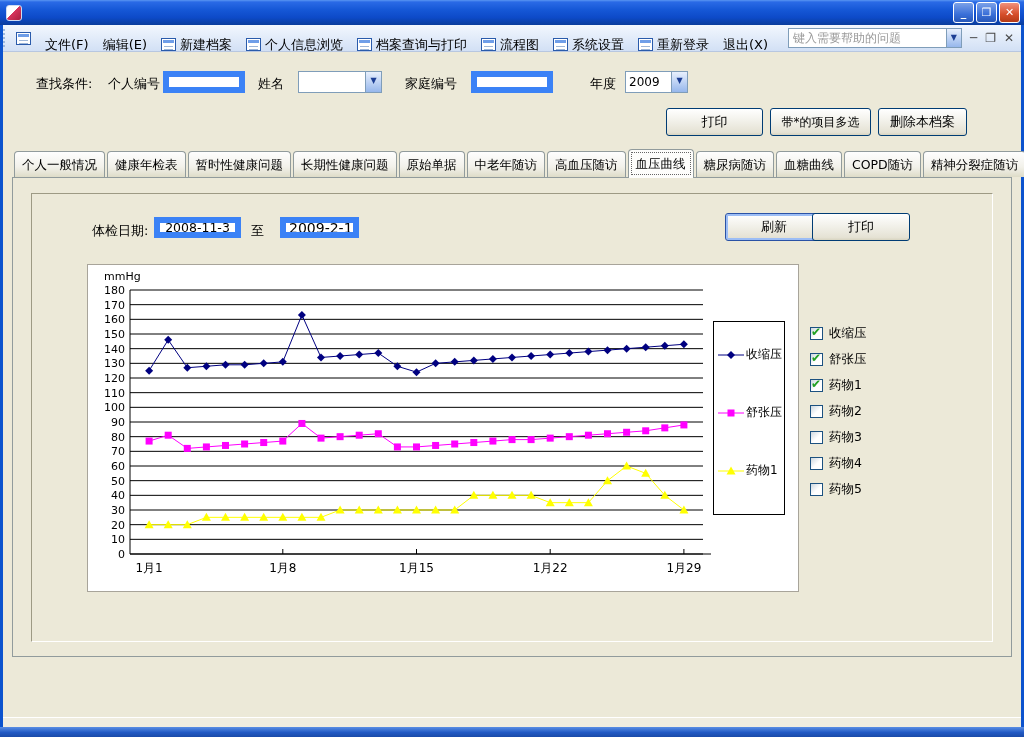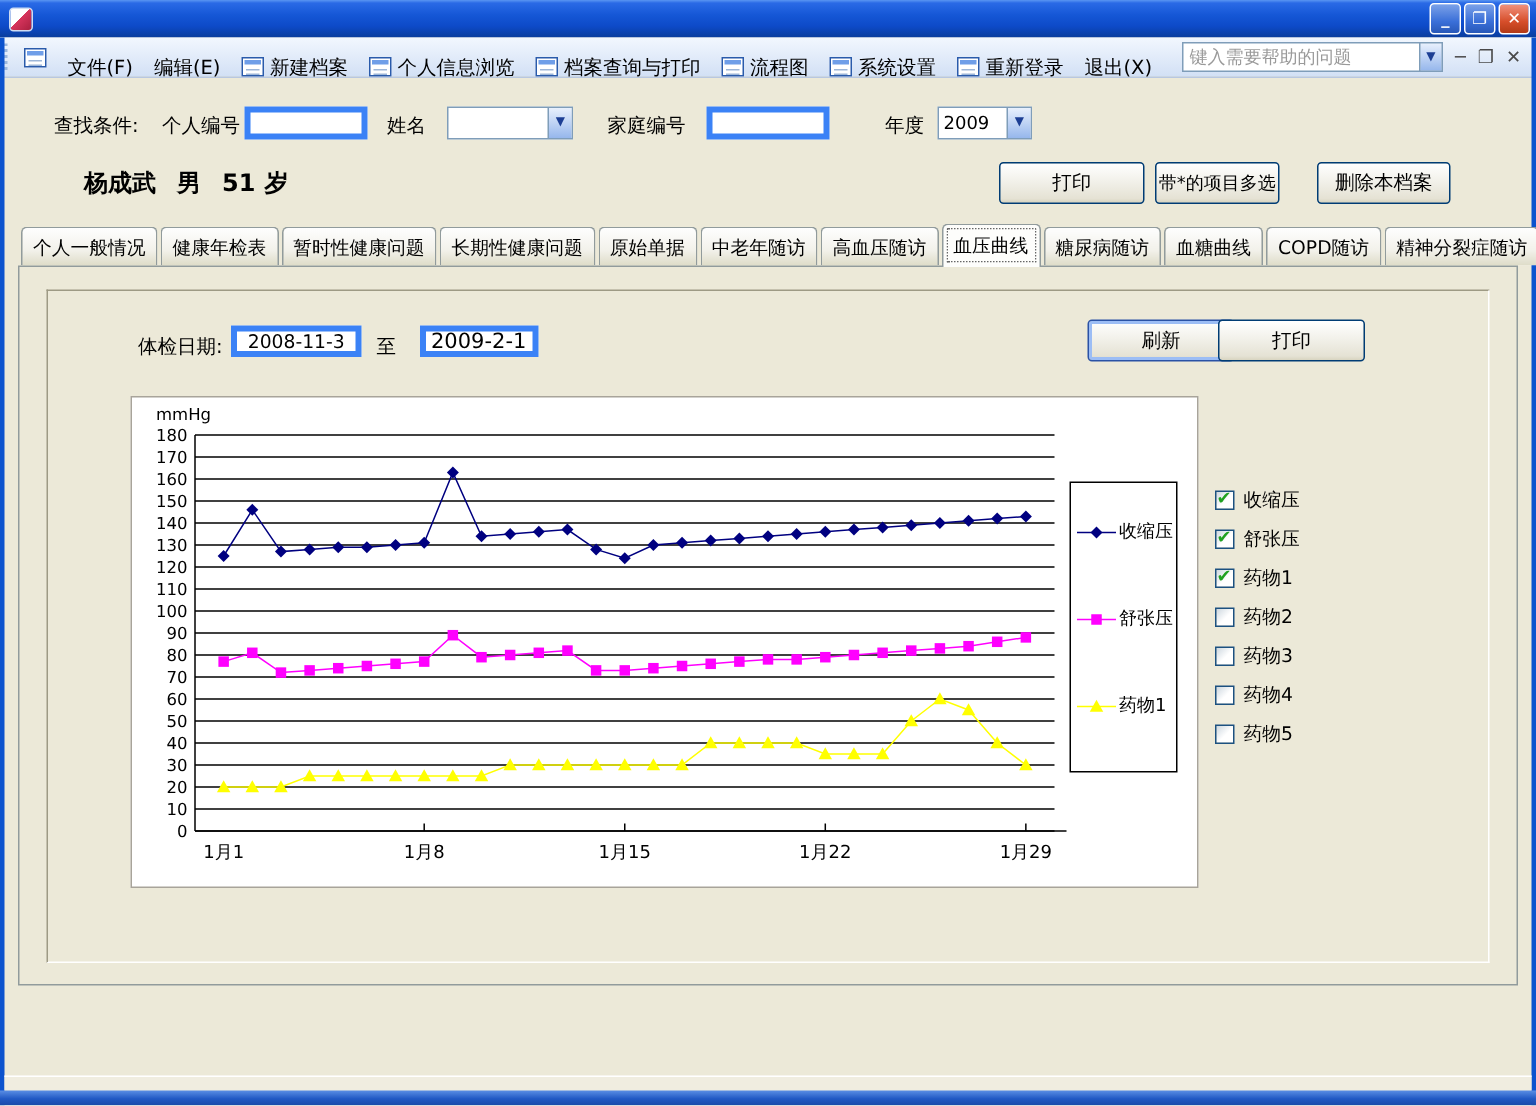--- a/index.html
+++ b/index.html
@@ -42,21 +42,21 @@
   
   .frame-l { position:absolute; left:0; top:25px; bottom:0; width:3px; background:#0c53ce; }
   .frame-r { position:absolute; right:0; top:25px; bottom:0; width:3px; background:#0c53ce; }
   .bottom-strip { position:absolute; left:0; right:0; bottom:0; height:10px;
     background:linear-gradient(#5a8ee4,#2159c4 55%,#1a4aa8); }
   .statusbar { position:absolute; left:3px; right:3px; bottom:10px; height:10px;
     background:#f0ede0; border-top:1px solid #fff; }
 
   
   .lbl { position:absolute; font-size:13px; color:#000; white-space:nowrap; }
-  .xp-input { position:absolute; border:4px solid #3b82f6; background:#fff; height:22px;
+  .xp-input { position:absolute; border:6px solid #3b82f6; background:#fff; height:22px;
     font:13px "DejaVu Sans",sans-serif; padding:1px 3px; }
   .xp-combo { position:absolute; height:22px; border:1px solid #7f9db9; background:#fff;
     display:flex; align-items:center; }
   .xp-combo .val { flex:1; font-size:12px; padding:0 3px; }
   .xp-combo .combo-arrow { height:100%; border:none; border-left:1px solid #7f9db9; }
   .xp-btn { position:absolute; border:1px solid #003c74; border-radius:3px;
     background:linear-gradient(to bottom,#ffffff,#f2f1ea 45%,#e5e2d4 90%,#d8d4c0);
     font:13px "DejaVu Sans",sans-serif; text-align:center; cursor:default; }
   .xp-btn.focused { box-shadow:inset 0 0 0 2px #9cbdf5; border-color:#2a52a5; }
 
@@ -173,25 +173,22 @@
     <div class="combo-arrow">▼</div>
   </div>
   <div class="lbl" style="left:405px;top:75px;">家庭编号</div>
   <input class="xp-input" style="left: 471px; top: 71px; width: 82px;" value="">
   <div class="lbl" style="left:590px;top:75px;">年度</div>
   <div class="xp-combo" style="left:625px;top:71px;width:63px;">
     <span class="val">2009</span>
     <div class="combo-arrow">▼</div>
   </div>
 
-  <div class="patient-name">
-    <span>杨成武</span><span>男</span><span class="age">51</span><span>岁</span>
-  </div>
   <button class="xp-btn" style="left:666px;top:108px;width:97px;height:28px;">打印</button>
-  <button class="xp-btn" style="left:770px;top:108px;width:83px;height:28px;font-size:12px;">带*的项目多选</button>
+  <button class="xp-btn" style="left:770px;top:108px;width:101px;height:28px;font-size:12px;">带*的项目多选</button>
   <button class="xp-btn" style="left:878px;top:108px;width:89px;height:28px;">删除本档案</button>
 
   <div class="tabstrip" id="tabstrip">
       <div class="tab">个人一般情况</div>
       <div class="tab">健康年检表</div>
       <div class="tab">暂时性健康问题</div>
       <div class="tab">长期性健康问题</div>
       <div class="tab">原始单据</div>
       <div class="tab">中老年随访</div>
       <div class="tab">高血压随访</div>

